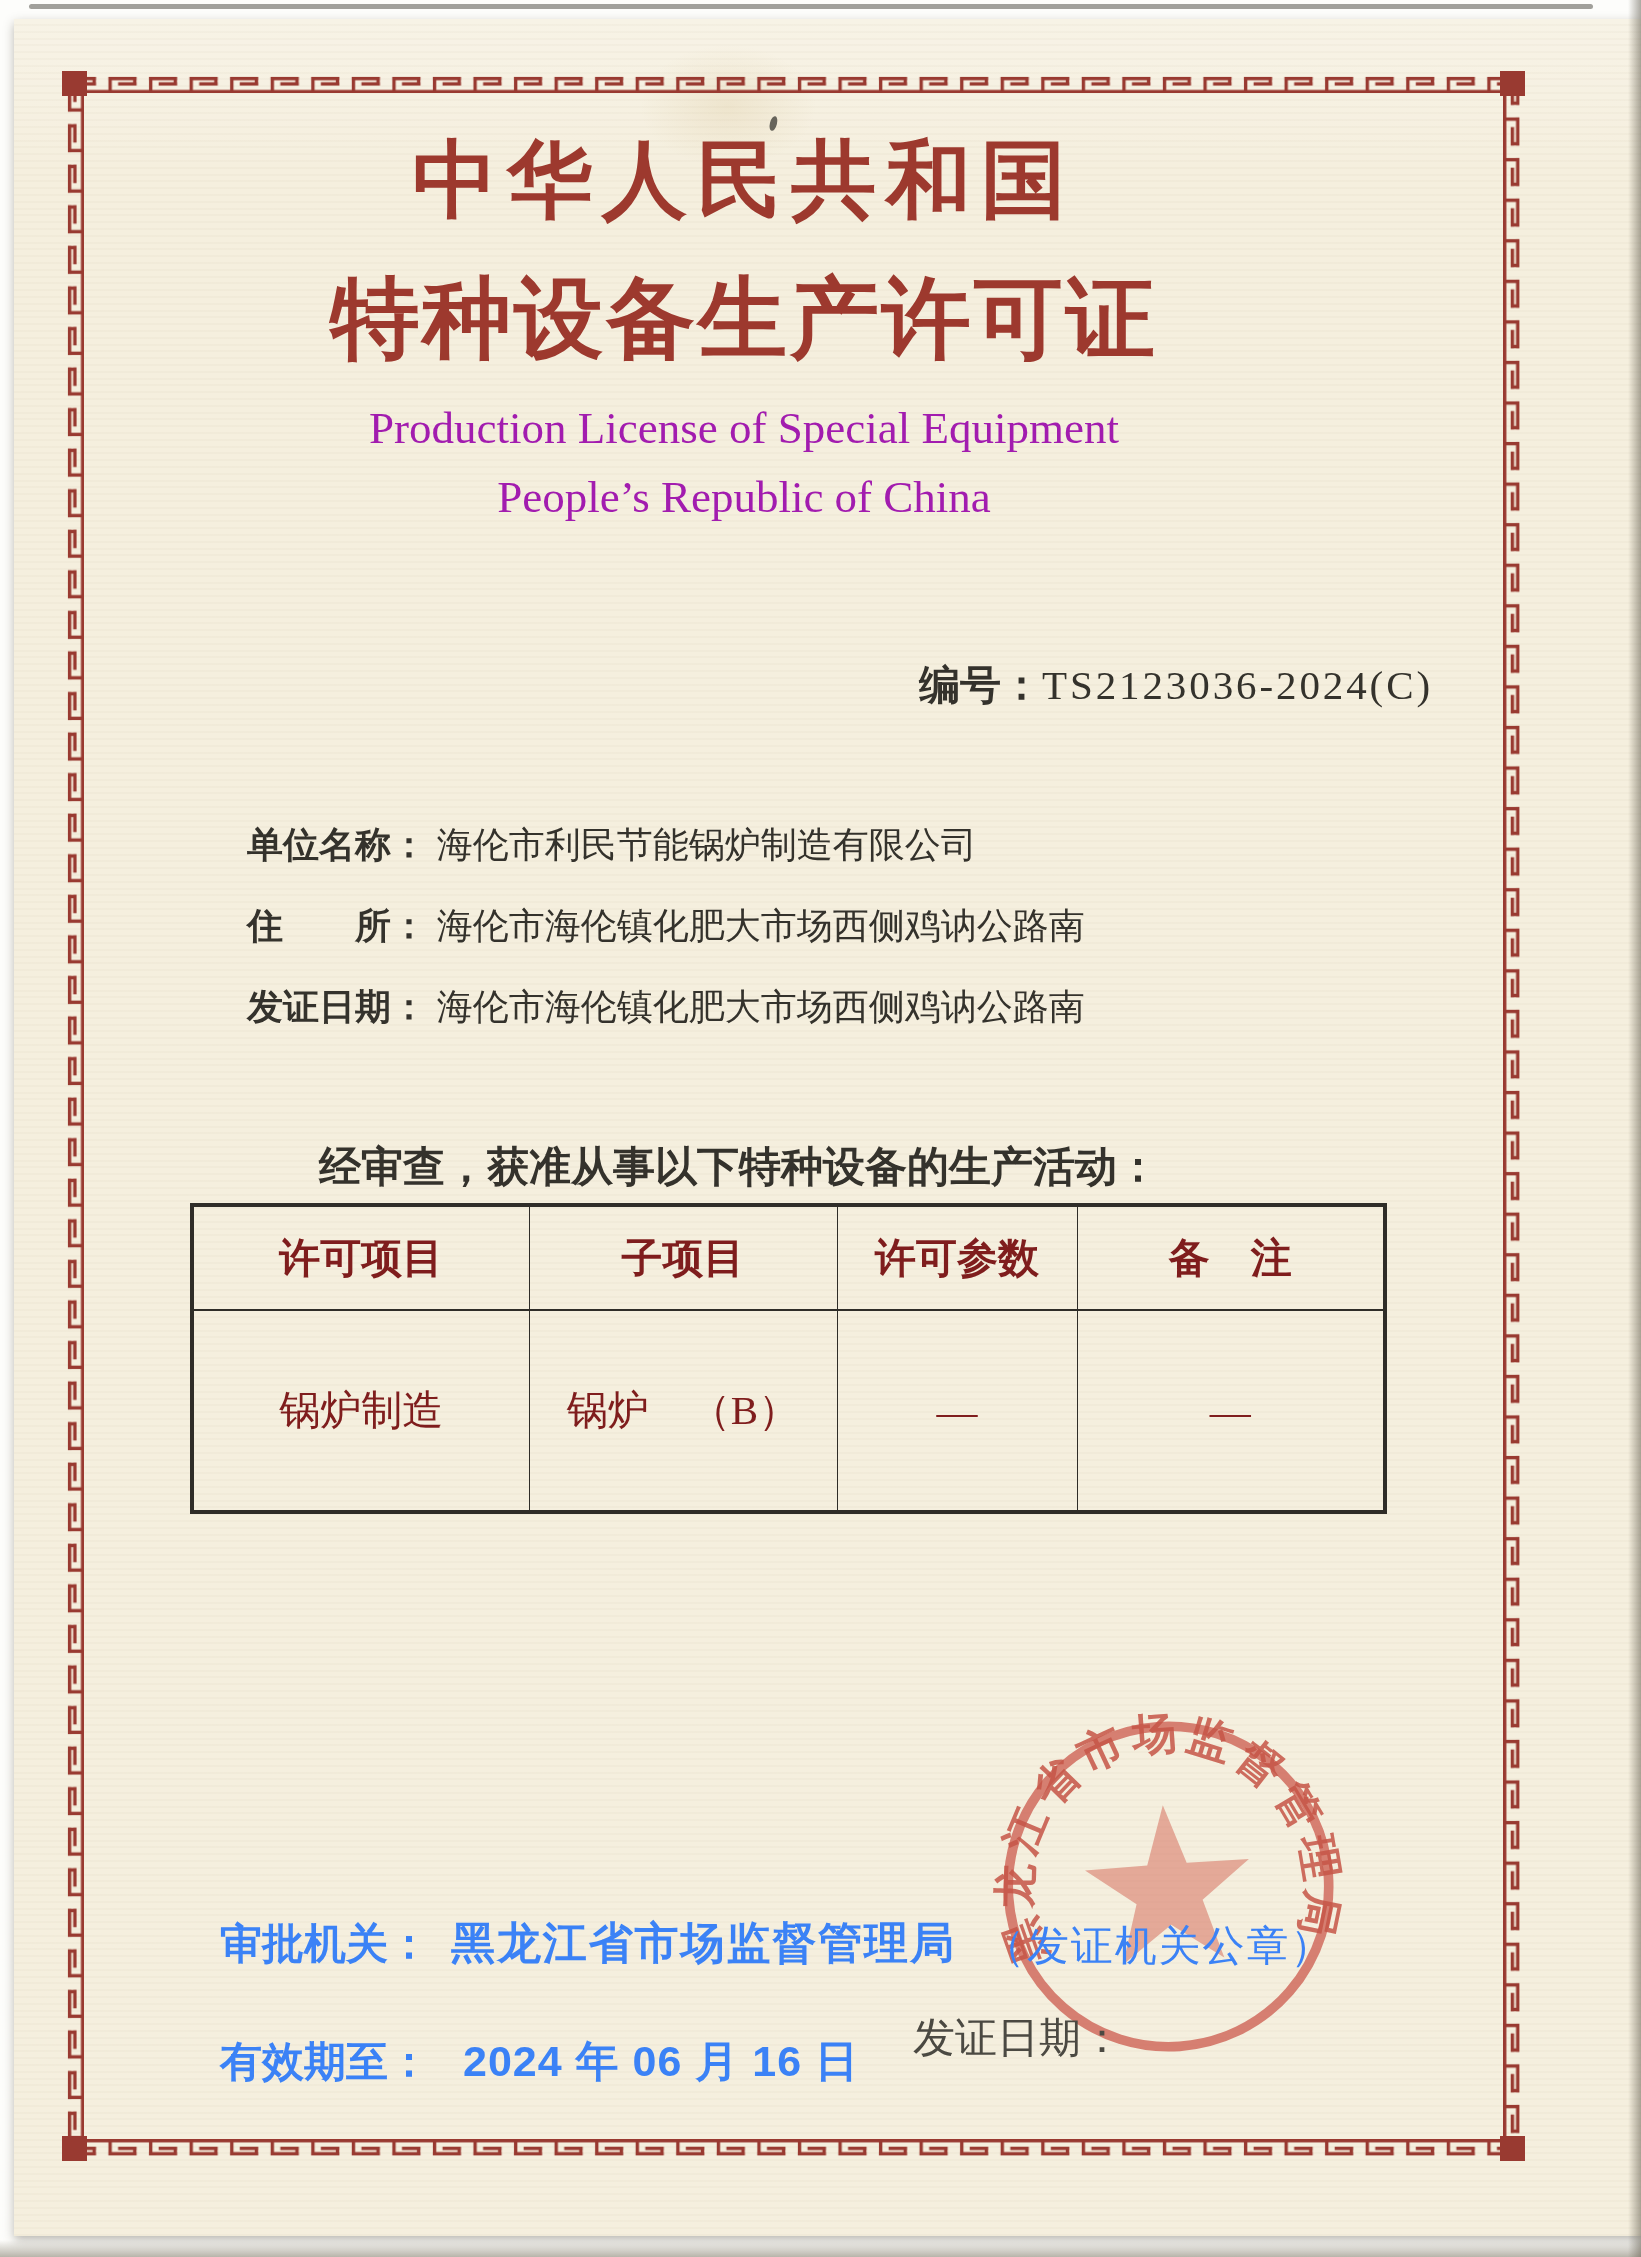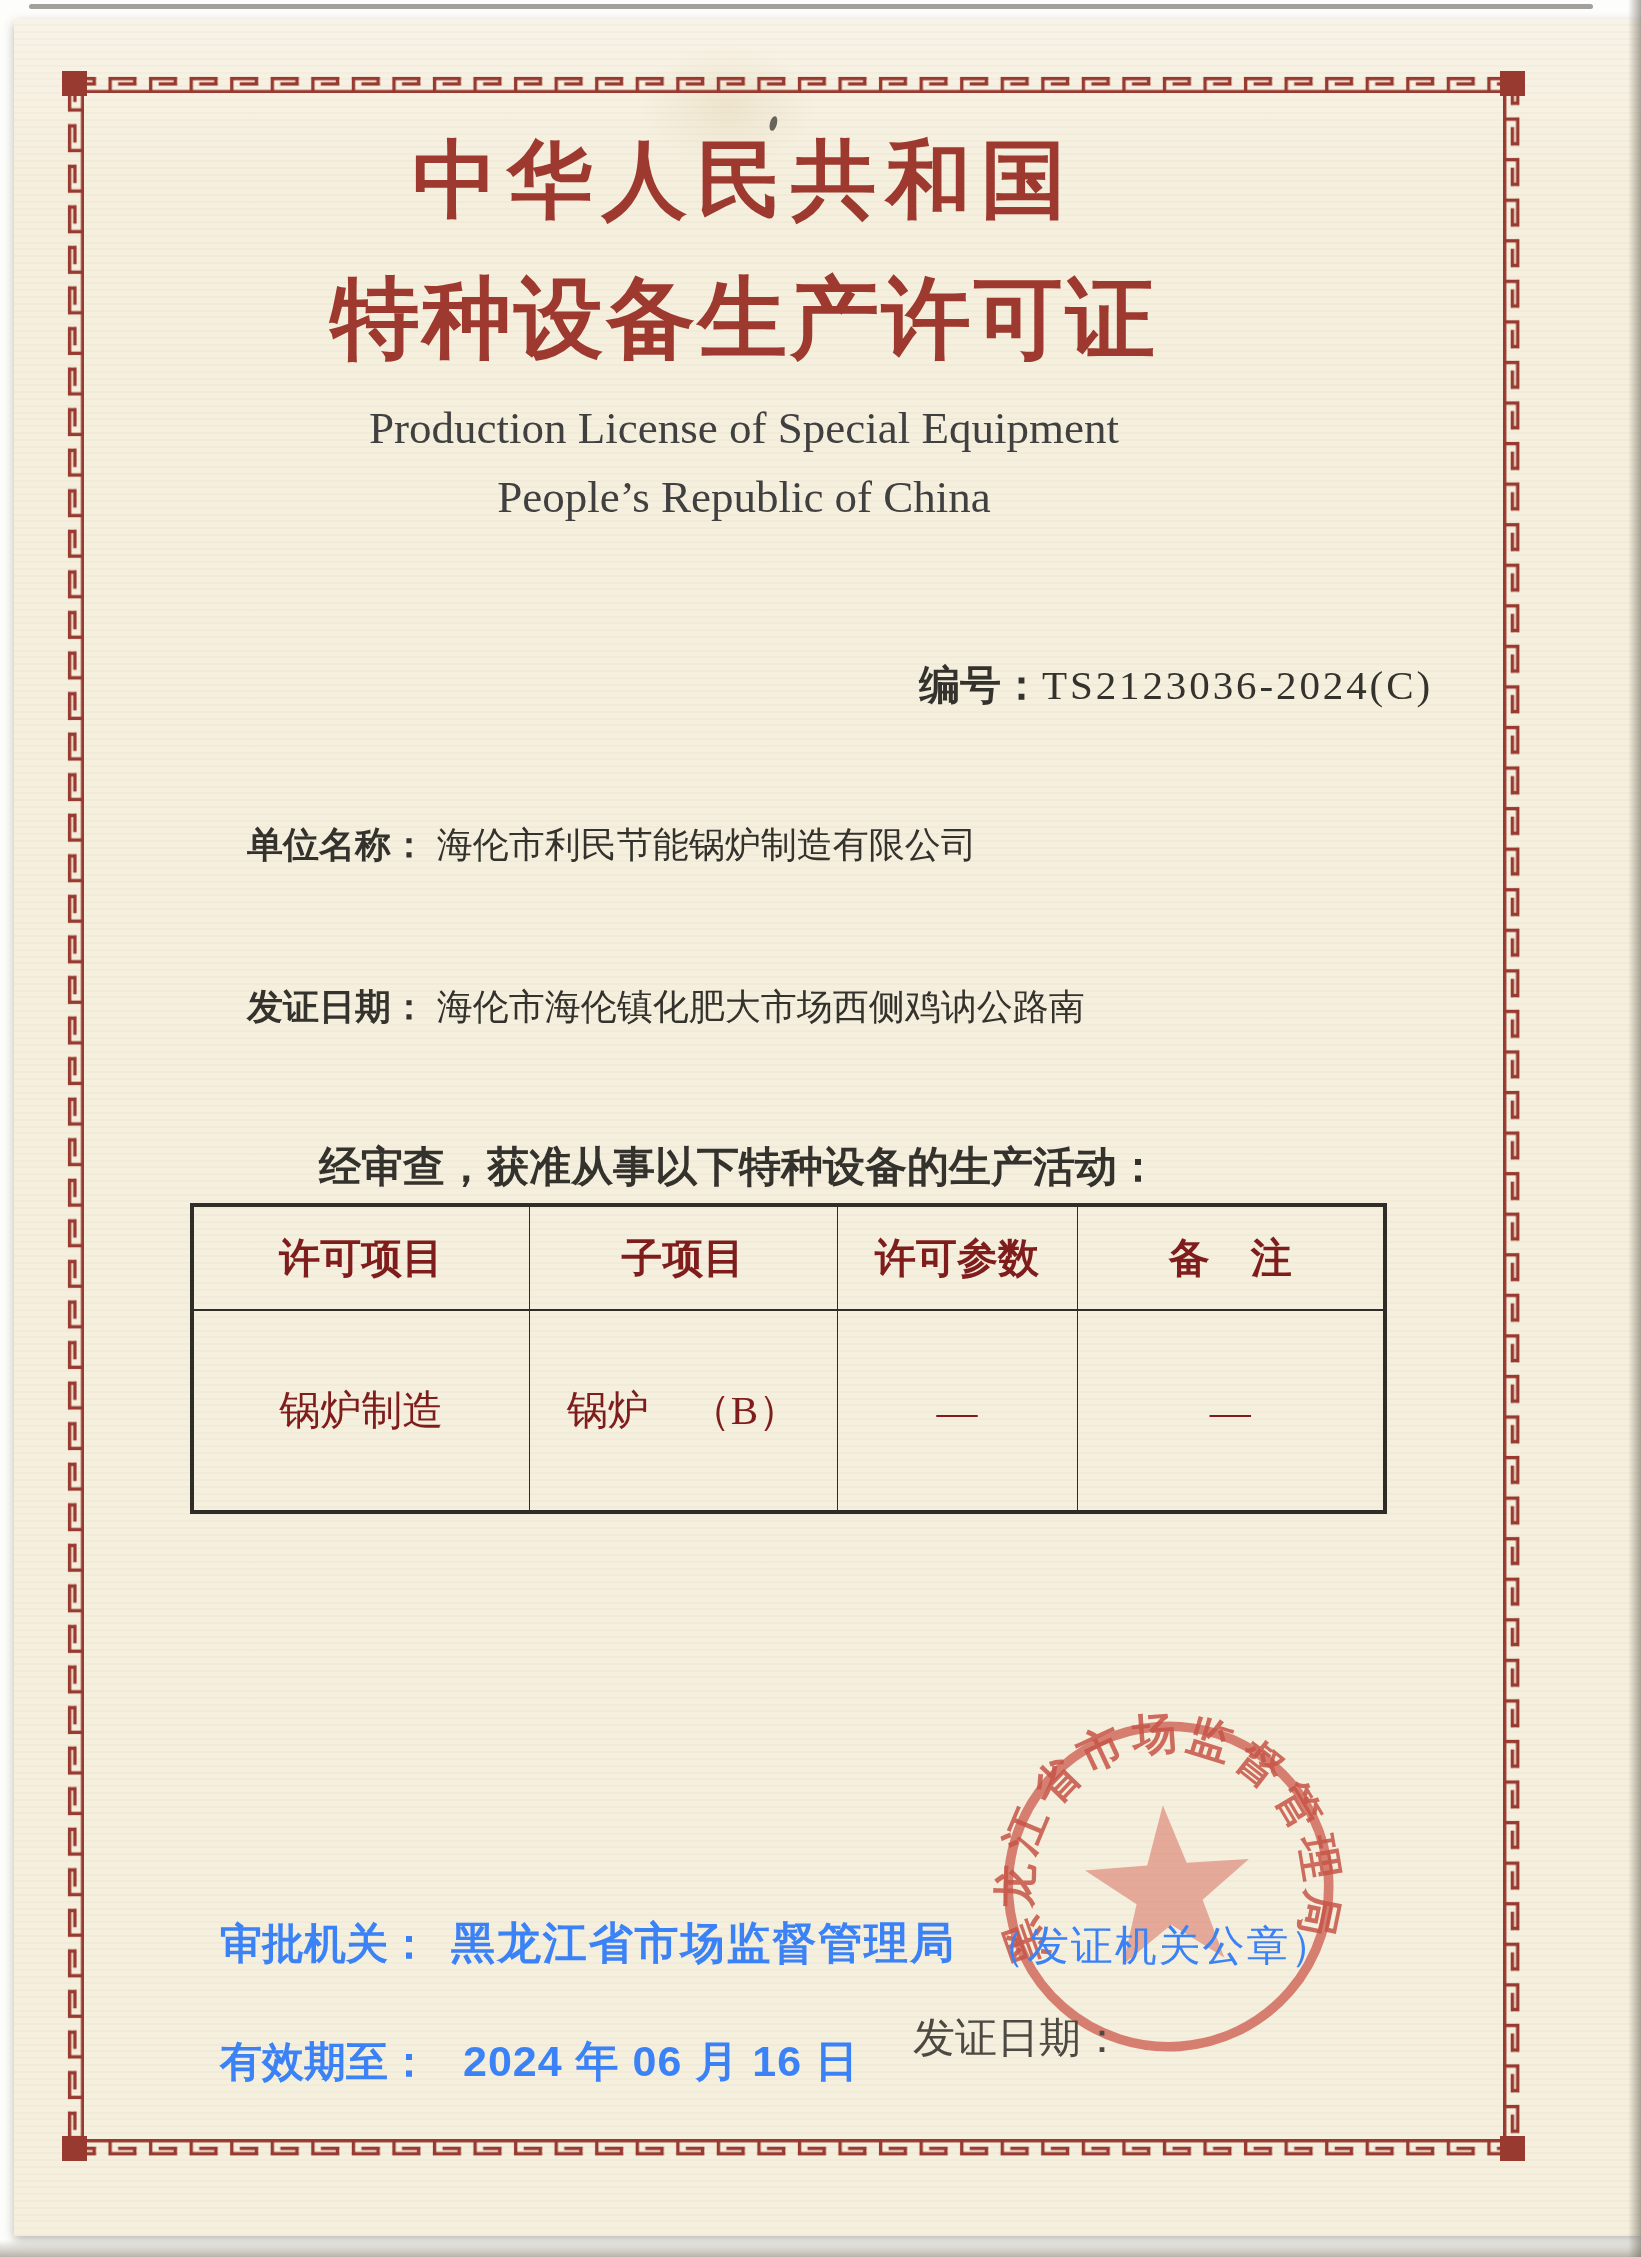--- a/index.html
+++ b/index.html
@@ -34,21 +34,21 @@
   .corner-tl{left:62px;top:71px;}
   .corner-tr{left:1500px;top:71px;}
   .corner-bl{left:62px;top:2136px;}
   .corner-br{left:1500px;top:2136px;}
 
   
   .heading{position:absolute;left:68px;width:1352px;text-align:center;color:#9d392e;
     font-family:"Liberation Sans","DejaVu Sans",sans-serif;font-weight:bold;line-height:1;}
   .title-1{top:137px;font-size:85px;letter-spacing:9.7px;}
   .title-2{top:274px;font-size:89px;letter-spacing:2.9px;}
-  .en-sub{position:absolute;left:68px;width:1352px;text-align:center;color:#404040;
+  .en-sub{position:absolute;left:68px;width:1352px;text-align:center;color:#a21caf;
     font-family:"Liberation Serif","DejaVu Serif",serif;font-size:45px;line-height:1;}
   .en-1{top:406px;}
   .en-2{top:475px;}
 
   
   .license-line{position:absolute;left:919px;top:658px;font-size:41px;color:#34322c;white-space:nowrap;}
   .license-line .num{letter-spacing:2.9px;}
 
   
   .field-row{position:absolute;left:247px;font-size:36px;color:#34322c;white-space:nowrap;}
@@ -162,20 +162,23 @@
   <div class="heading title-2">特种设备生产许可证</div>
   <div class="en-sub en-1">Production License of Special Equipment</div>
   <div class="en-sub en-2">People’s Republic of China</div>
 
   <div class="license-line">
     <span class="lab">编号：</span><span class="num">TS2123036-2024(C)</span>
   </div>
 
   <div class="field-row f0">
     <span class="lab">单位名称：</span><span class="val">海伦市利民节能锅炉制造有限公司</span>
+  </div>
+  <div class="field-row f1">
+    <span class="lab">住　　所：</span><span class="val">海伦市海伦镇化肥大市场西侧鸡讷公路南</span>
   </div>
   <div class="field-row f2">
     <span class="lab">发证日期：</span><span class="val">海伦市海伦镇化肥大市场西侧鸡讷公路南</span>
   </div>
 
   <div class="intro-line">经审查，获准从事以下特种设备的生产活动：</div>
 
   <table class="scope">
     <colgroup>
       <col style="width:337px">

